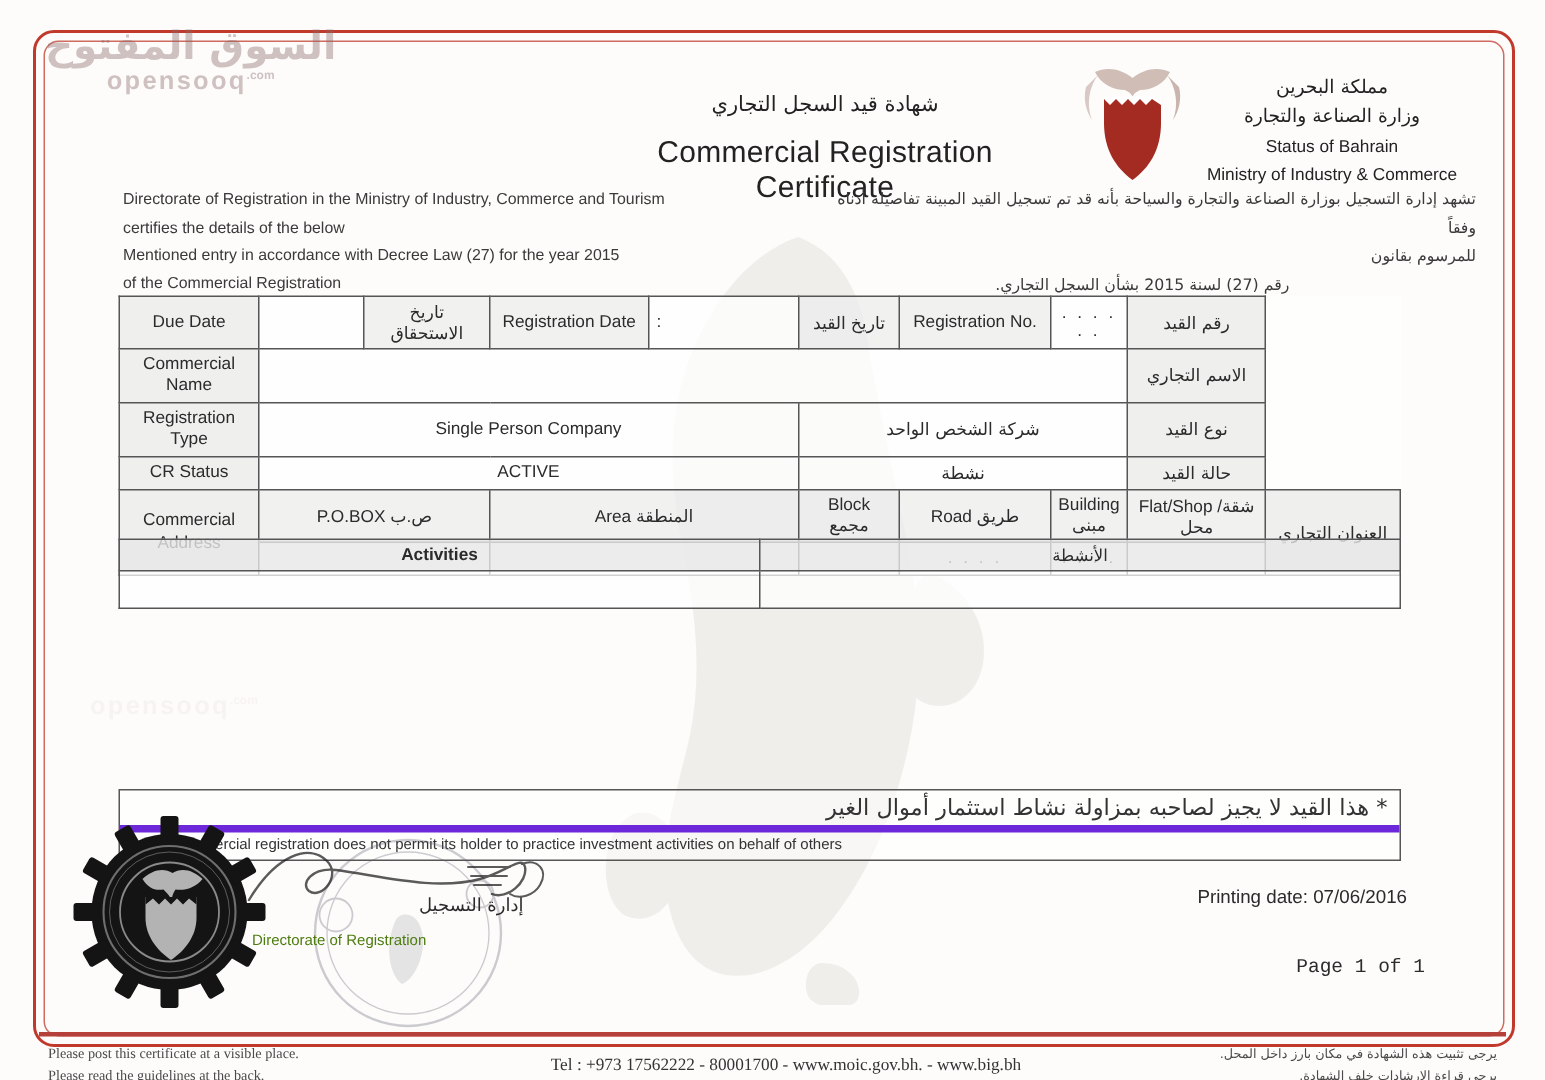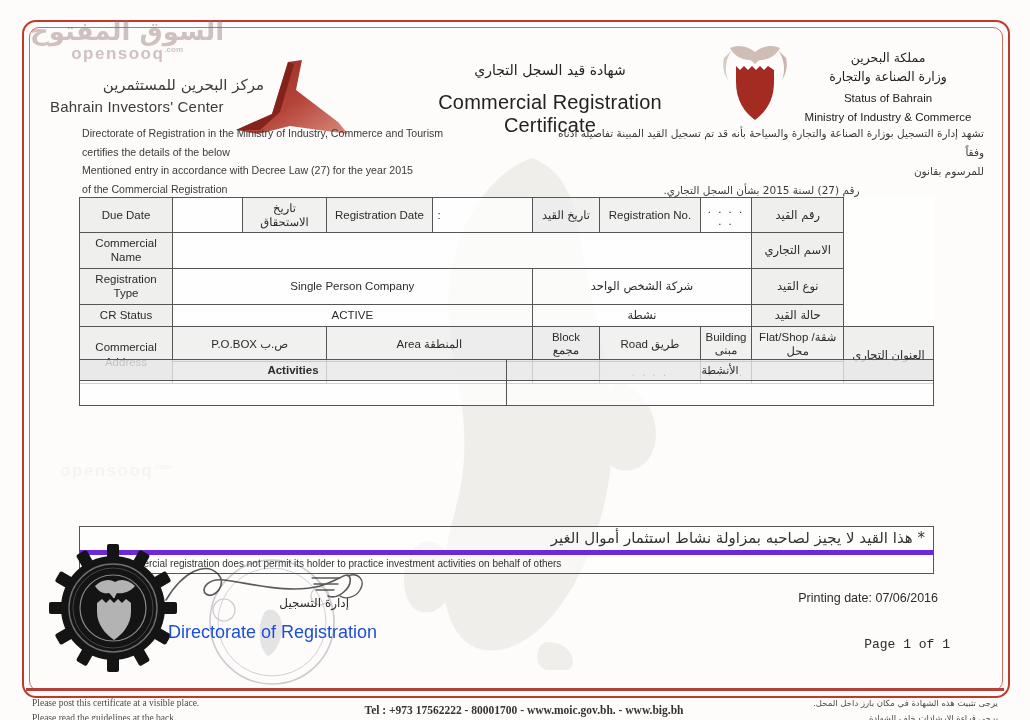--- a/index.html
+++ b/index.html
@@ -192,21 +192,21 @@
   .seal-gear { position: absolute; left: 3px; top: 12px; width: 132px; height: 132px; }
   .ink-stamp { position: absolute; left: 128px; top: 22px; width: 200px; height: 140px; opacity: 0.30; }
   .signature { position: absolute; left: 118px; top: 26px; width: 210px; height: 80px; opacity: 0.72; }
   .dir-ar {
     position: absolute; left: 175px; top: 66px; width: 130px;
     font-family: "DejaVu Sans", sans-serif;
     font-size: 12px; color: #2b2b2b; direction: rtl; text-align: right;
   }
   .dir-en {
     position: absolute; left: 124px; top: 92px; width: 240px;
-    font-size: 18px; color: #1d4ed8;
+    font-size: 10px; color: #4d7c0f;
   }
 
   
   .print-date { position: absolute; right: 92px; top: 591px; font-size: 12.5px; color: #2b2b2b; }
   .page-num {
     position: absolute; right: 80px; top: 637px;
     font-family: Liberation Mono, monospace;
     font-size: 13px; color: #2b2b2b;
   }
 
@@ -220,21 +220,21 @@
   }
   .foot-left {
     position: absolute; left: 6px; top: 2px; width: 250px;
     font-family: "Liberation Serif", serif;
     font-size: 9.5px; color: #4a4a4a; line-height: 1.55;
   }
   .foot-center {
     position: absolute; left: 268px; top: 10px; width: 460px;
     text-align: center;
     font-family: "Liberation Serif", serif;
-    font-size: 11.5px; font-weight: bold; color: #333;
+    font-size: 11.5px; font-weight: normal; color: #333;
   }
   .foot-right {
     position: absolute; right: 6px; top: 2px; width: 250px;
     font-family: "DejaVu Sans", sans-serif;
     font-size: 8.5px; color: #4a4a4a; line-height: 1.75;
     direction: rtl; text-align: right;
   }
 </style>
 </head>
 <body>
@@ -265,35 +265,20 @@
     </div>
   </div>
   <div class="os-wm os-wm-mid">
     <div class="os-en">
       <span>opensooq</span><sup>.com</sup>
     </div>
   </div>
 
   <div class="header">
 
-    <div class="logo-left">
-      <div class="bic-ar">مركز البحرين للمستثمرين</div>
-      <div class="bic-en">Bahrain Investors' Center</div>
-      <svg class="bic-arrow" viewBox="0 0 120 78" xmlns="http://www.w3.org/2000/svg">
-        <defs>
-          <linearGradient id="ag" x1="0" y1="0" x2="1" y2="1">
-            <stop offset="0%" stop-color="#8e241d"></stop>
-            <stop offset="55%" stop-color="#b5453a"></stop>
-            <stop offset="100%" stop-color="#d98a7e"></stop>
-          </linearGradient>
-        </defs>
-        <path fill="url(#ag)" d="M58 2 L72 0 L66 30 L108 62 L118 74 L60 66 L28 74 L6 70 L42 54 Z"></path>
-        <path fill="#7d1e18" opacity="0.85" d="M58 2 L64 4 L50 52 L30 70 L6 70 L42 54 Z"></path>
-      </svg>
-    </div>
 
     <div class="title-block">
       <div class="title-ar">شهادة قيد السجل التجاري</div>
       <div class="title-en">Commercial Registration Certificate</div>
     </div>
 
     <div class="logo-right">
       <svg class="emblem" viewBox="0 0 66 82" xmlns="http://www.w3.org/2000/svg">
         <path fill="#d8c9c4" d="M10 6 C4 14 2 26 6 36 C2 30 0 22 2 14 Z"></path>
         <path fill="#c9b5ae" d="M56 6 C62 14 64 26 60 36 C64 30 66 22 64 14 Z"></path>

